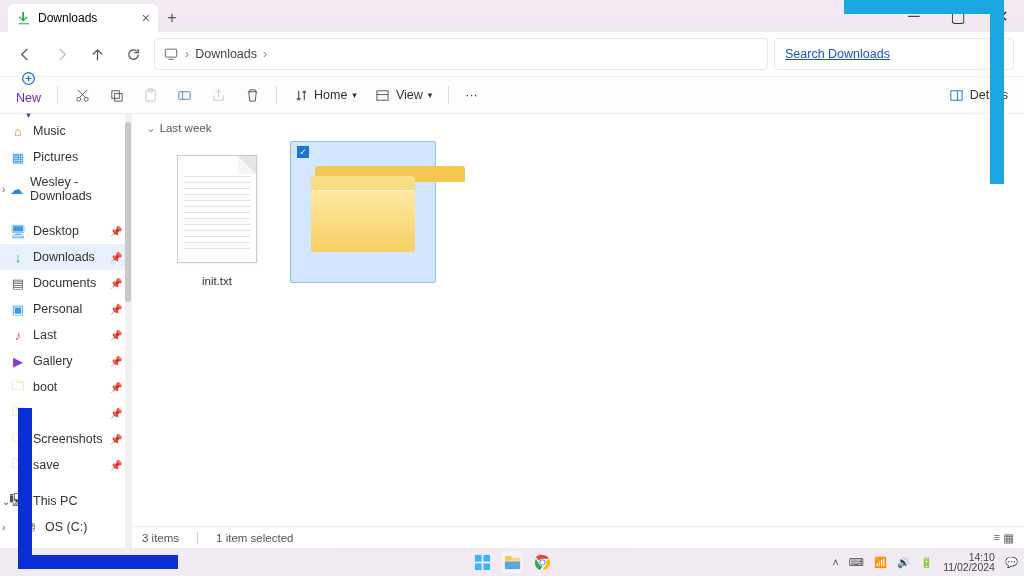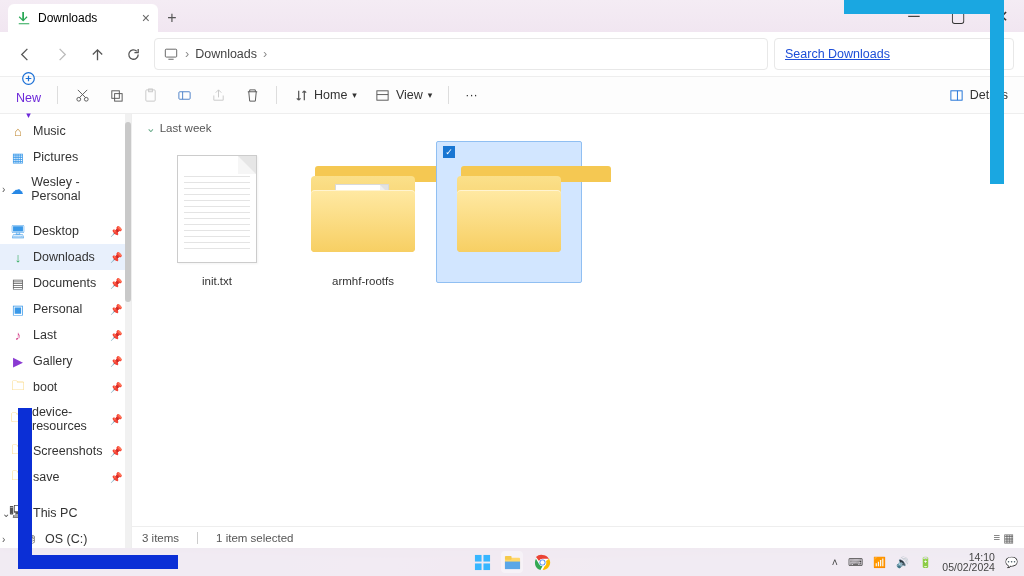--- a/index.html
+++ b/index.html
@@ -245,21 +245,21 @@
           <span class="ico ico-home">⌂</span>
           <span>Music</span>
         </div>
       <div class="nav-item">
           <span class="ico ico-gallery">▦</span>
           <span>Pictures</span>
         </div>
       <div class="nav-item">
           <span class="nav-exp">›</span>
           <span class="ico ico-cloud">☁</span>
-          <span>Wesley - Personal</span>
+          <span>Wesley - Downloads</span>
         </div>
       <div class="nav-group"></div>
       <div class="nav-item">
           <span class="ico ico-desktop">🖥</span>
           <span>Desktop</span>
           <span class="pin">📌</span>
         </div>
       <div class="nav-item active">
           <span class="ico ico-down">↓</span>
           <span>Downloads</span>
@@ -285,21 +285,20 @@
           <span>Gallery</span>
           <span class="pin">📌</span>
         </div>
       <div class="nav-item">
           <span class="ico ico-folder">🗀</span>
           <span>boot</span>
           <span class="pin">📌</span>
         </div>
       <div class="nav-item">
           <span class="ico ico-folder">🗀</span>
-          <span>device-resources</span>
           <span class="pin">📌</span>
         </div>
       <div class="nav-item">
           <span class="ico ico-folder">🗀</span>
           <span>Screenshots</span>
           <span class="pin">📌</span>
         </div>
       <div class="nav-item">
           <span class="ico ico-folder">🗀</span>
           <span>save</span>
@@ -332,32 +331,20 @@
         <div class="item">
 
           <div class="thumb">
             <div class="txtfile">
                 <div class="txtlines"></div>
               </div>
           </div>
           <div class="label">init.txt</div>
         </div>
 
-        <div class="item">
-
-          <div class="thumb">
-            <div class="fld">
-                <div class="tab"></div>
-                <div class="back"></div>
-                <div class="paper"></div>
-                <div class="front"></div>
-              </div>
-          </div>
-          <div class="label">armhf-rootfs</div>
-        </div>
 
         <div class="item selected">
           <div class="chk">✓</div>
           <div class="thumb">
             <div class="fld">
                 <div class="tab"></div>
                 <div class="back"></div>
                 <div class="front"></div>
               </div>
           </div>
@@ -405,20 +392,20 @@
       </svg>
   </div>
   <div class="tray">
     <span>˄</span>
     <span>⌨</span>
     <span>📶</span>
     <span>🔊</span>
     <span>🔋</span>
     <div class="stack">
       <div>14:10</div>
-      <div>05/02/2024</div>
+      <div>11/02/2024</div>
     </div>
     <span>💬</span>
   </div>
 </div>
 
 <div class="ov1"></div>
 <div class="ov2"></div>
 
 </body></html>

